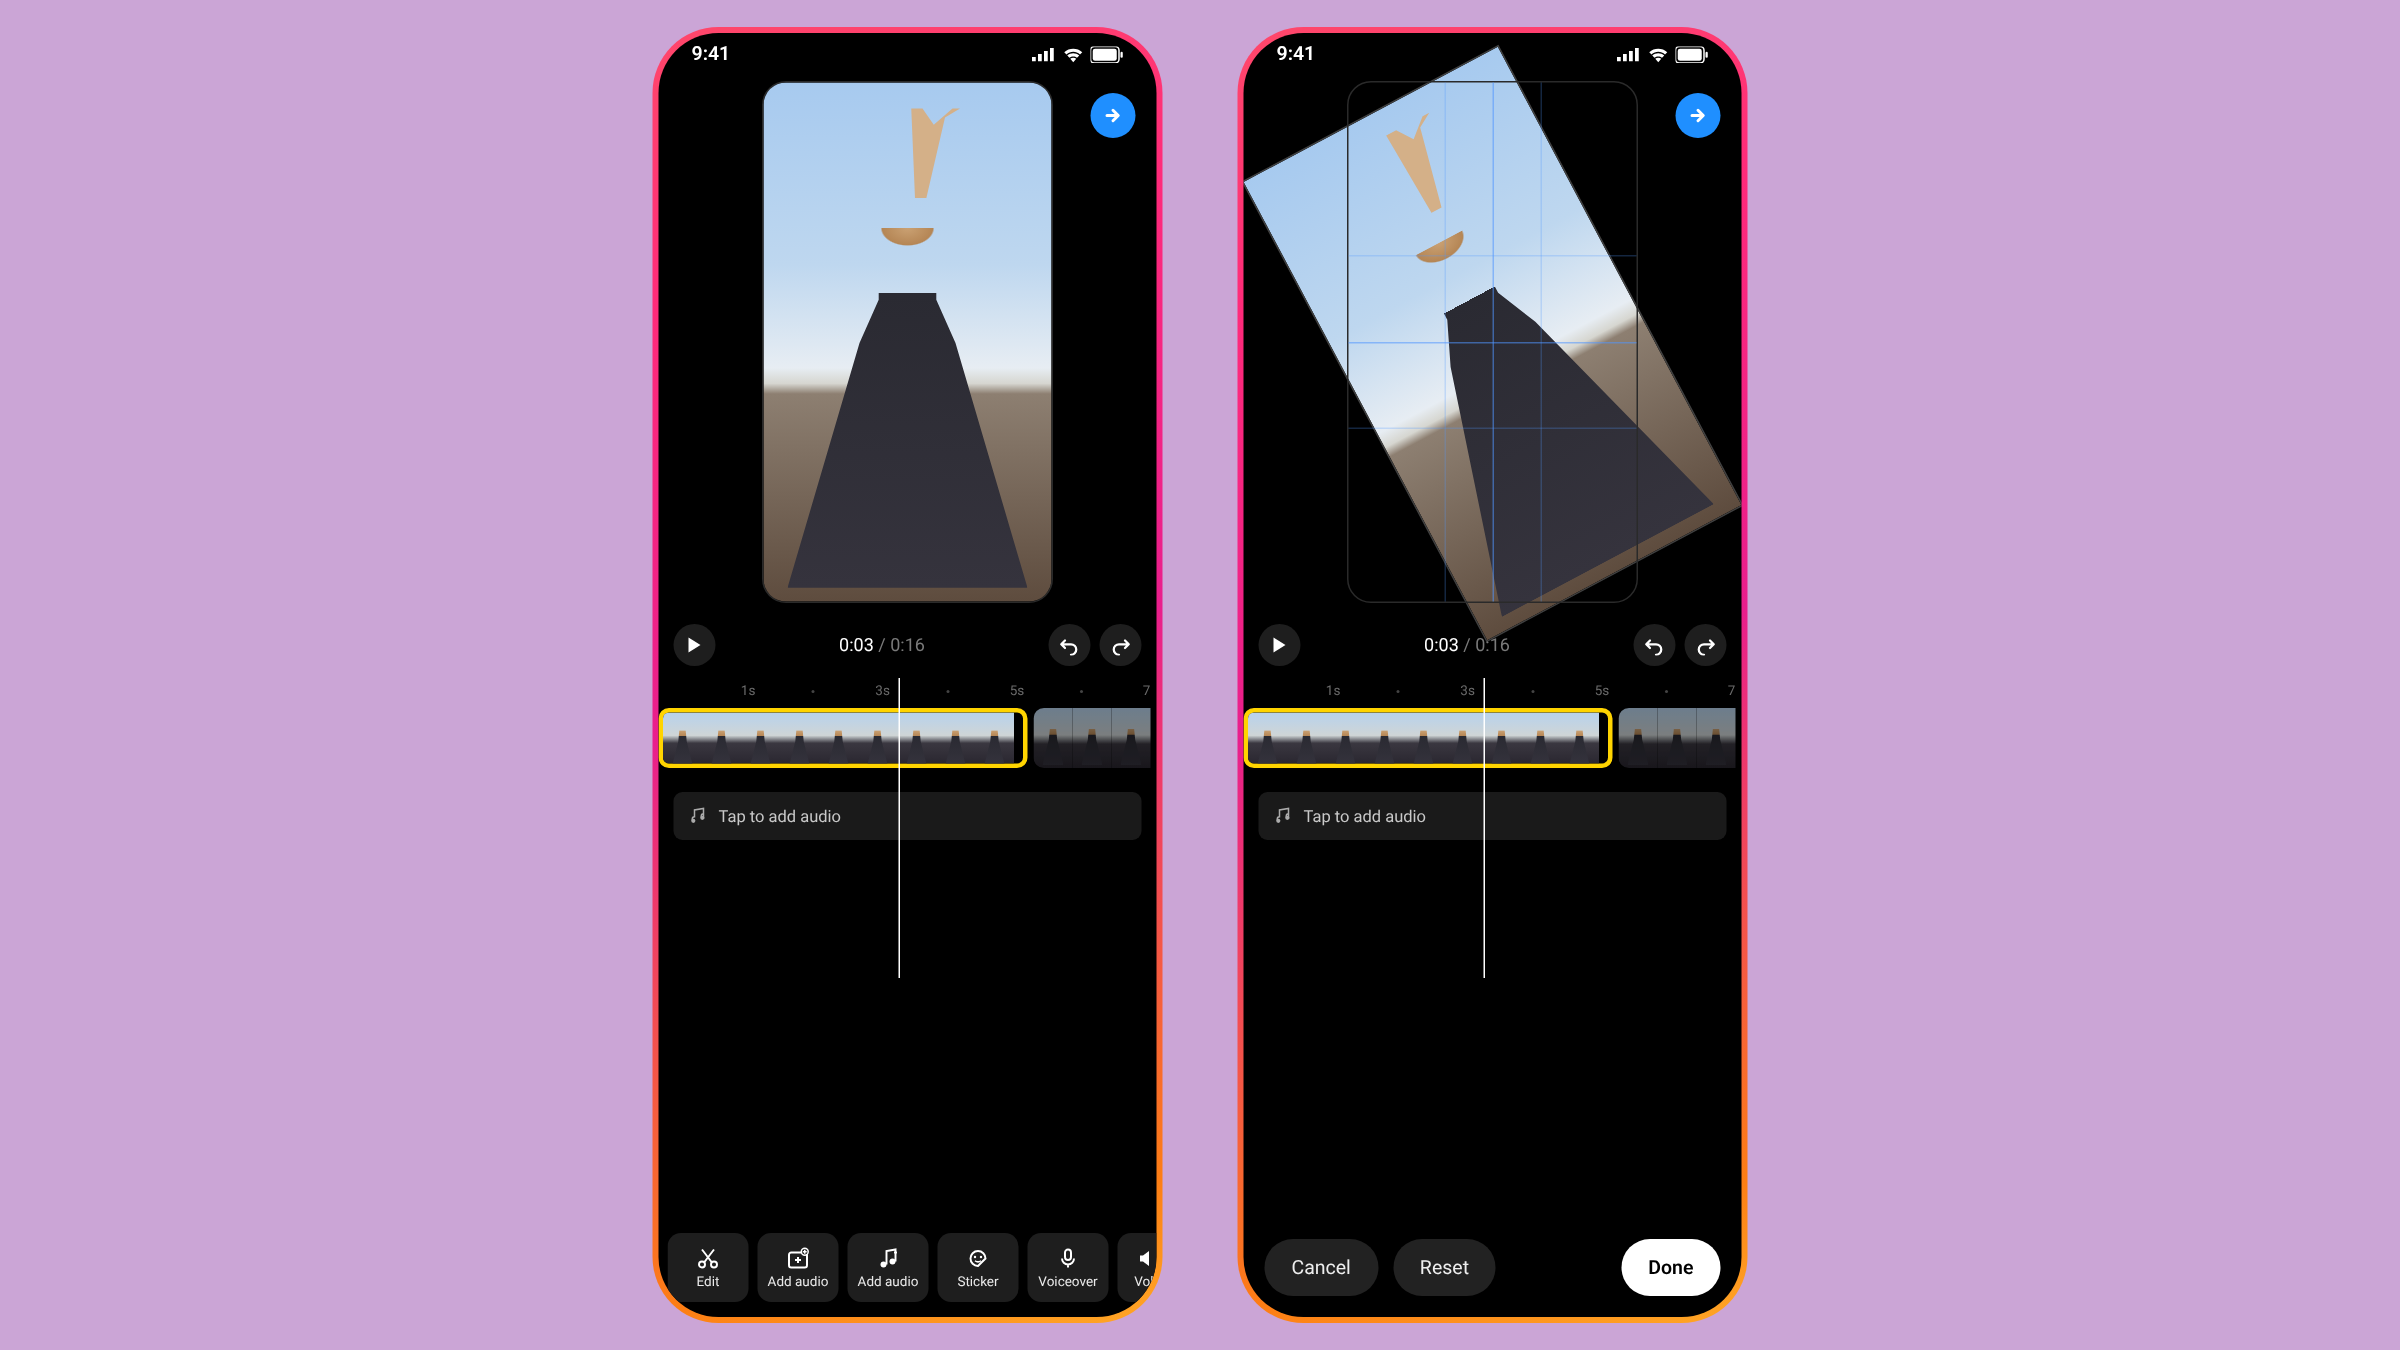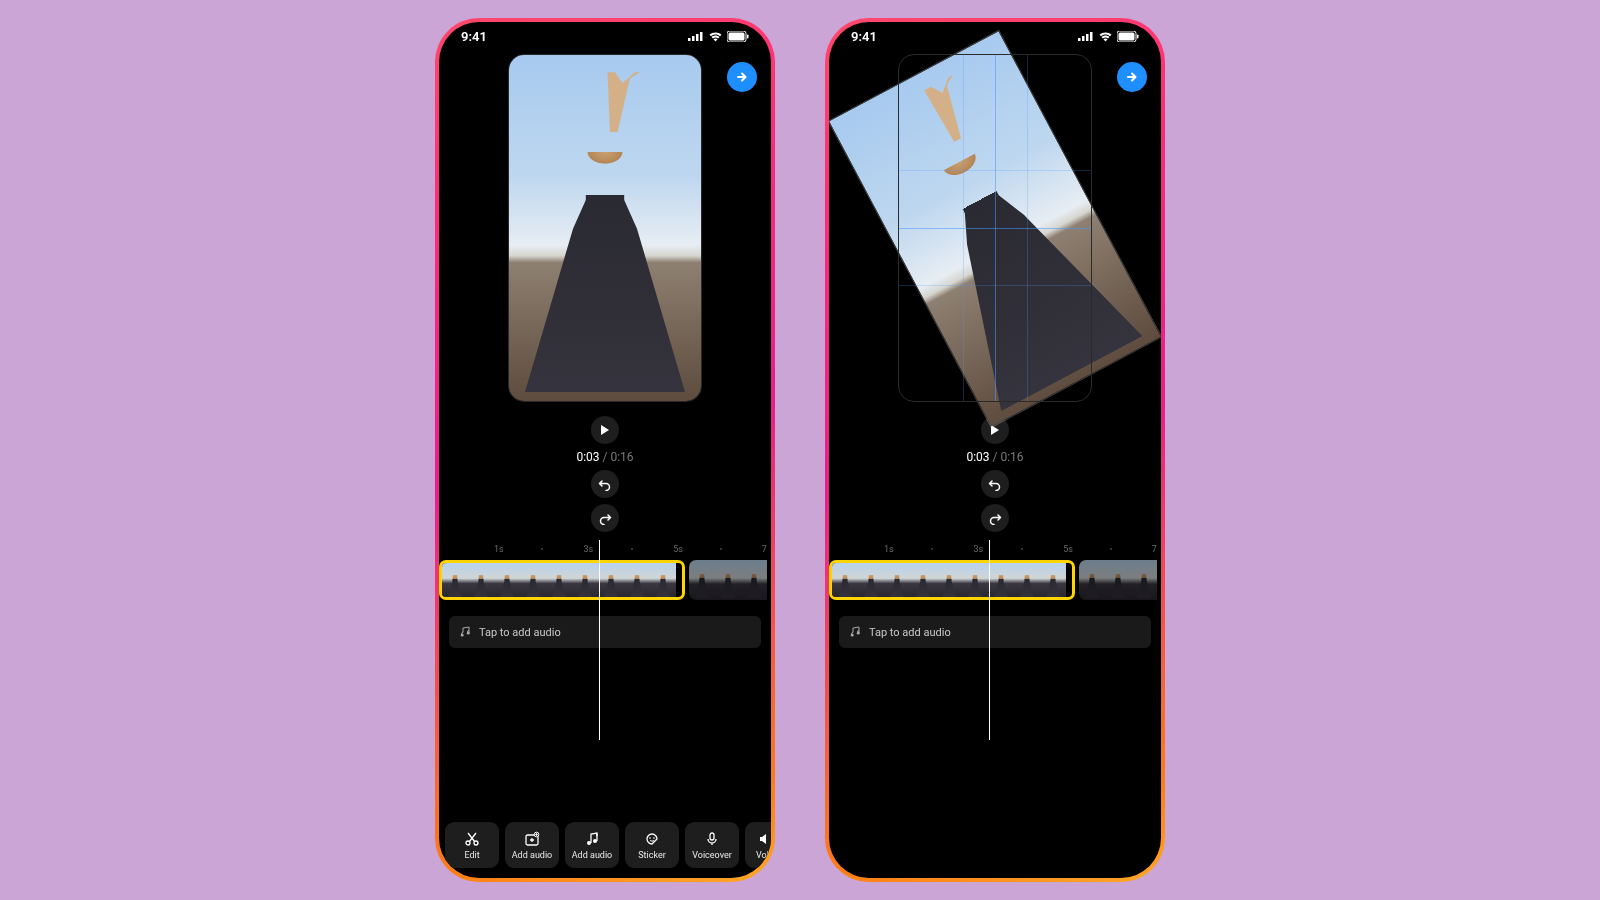--- a/index.html
+++ b/index.html
@@ -103,21 +103,20 @@
     justify-content: center;
     align-items: center;
     cursor: pointer;
   }
   .playback-row {
     display: flex;
     align-items: center;
     padding: 8px 10px;
     gap: 6px;
     font-size: 12px;
-    flex-direction: column;
   }
   .round-btn {
     width: 28px; height: 28px;
     background: #1e1e1e;
     border-radius: 50%;
     display:flex; justify-content:center; align-items:center;
     cursor:pointer;
   }
   .time { flex:1; text-align:center; font-size:12px; }
   .time .dur { color:#7a7a7a; }
@@ -484,15 +483,21 @@
         <svg width="12" height="12" viewBox="0 0 12 12">
             <path d="M4 9.5 A1.5 1.5 0 1 1 4 6.5 V2 L10 1 V7.5 A1.5 1.5 0 1 1 10 4.5" stroke="#aaa" stroke-width="1" fill="none"></path>
             <circle cx="3.2" cy="9.2" r="1.4" fill="#aaa"></circle>
             <circle cx="9.2" cy="7.2" r="1.4" fill="#aaa"></circle>
           </svg>
         <span>Tap to add audio</span>
       </div>
       <div class="playhead" style="left:160px; top:0; height:200px"></div>
     </div>
 
+    <div class="action-bar">
+      <div class="pill">Cancel</div>
+      <div class="pill">Reset</div>
+      <div class="spacer"></div>
+      <div class="pill primary">Done</div>
+    </div>
 
   </div>
 </div>
 
 </body></html>

